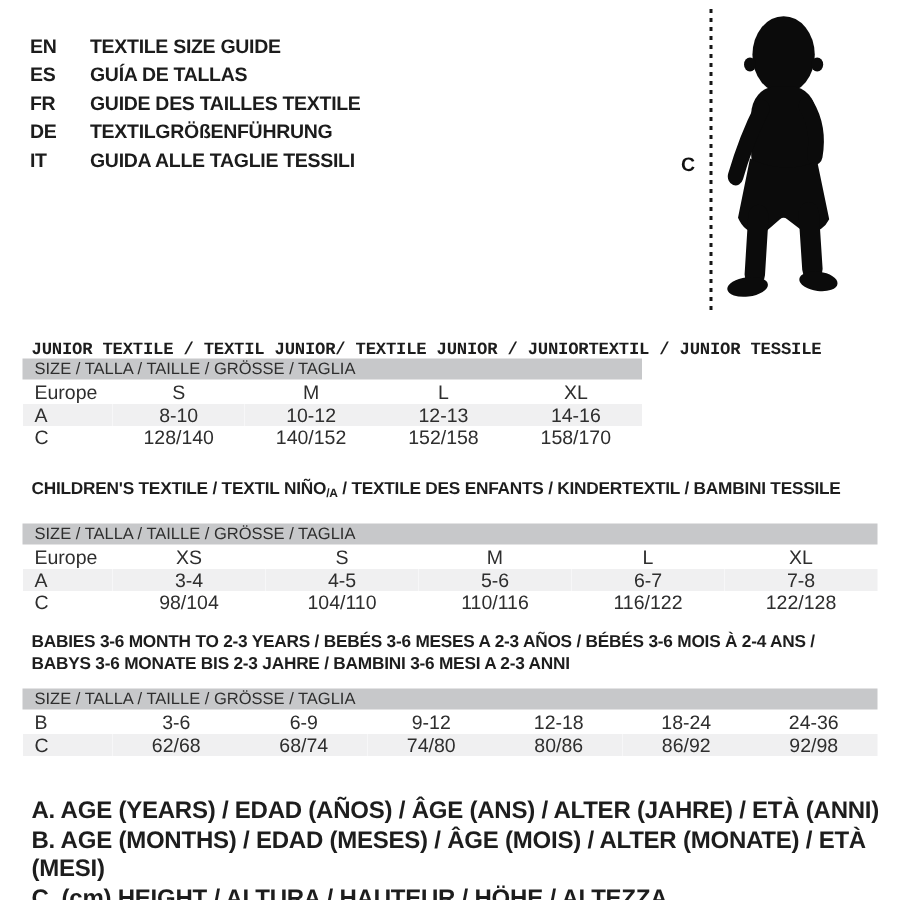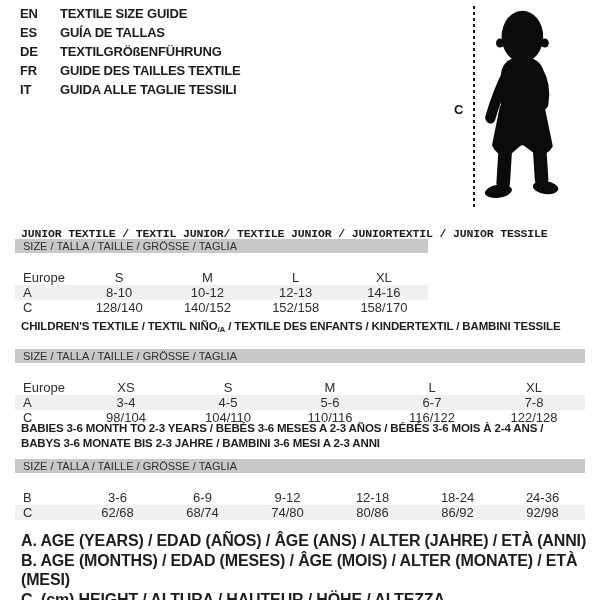--- a/index.html
+++ b/index.html
@@ -1,39 +1,39 @@
 <!DOCTYPE html>
 <html><head>
 <meta charset="utf-8">
 <style>
   html,body{margin:0;padding:0;background:#fff;}
   .canvas{
     position:relative;width:600px;height:600px;background:#ffffff;overflow:hidden;
     font-family:"Liberation Sans","DejaVu Sans",sans-serif;color:#262626;
   }
   
-  .lang-list{position:absolute;left:20px;top:4px;font-weight:bold;font-size:13px;letter-spacing:-0.2px;color:#1c1c1c;}
+  .lang-list{position:absolute;left:20px;top:21px;font-weight:bold;font-size:13px;letter-spacing:-0.2px;color:#1c1c1c;}
   .lang-row{height:19px;line-height:19px;display:flex;}
   .lang-code{width:40px;}
   
   .figure-line{position:absolute;left:473px;top:6px;width:2px;height:204px;
     background:repeating-linear-gradient(to bottom,#161616 0 3px,transparent 3px 6px);}
   .figure-c{position:absolute;left:454px;top:102px;font-weight:bold;font-size:13px;color:#111;}
   .baby-svg{position:absolute;left:480px;top:8px;width:88px;height:198px;}
   
   .section-title{position:absolute;left:21px;font-weight:bold;font-size:11.5px;letter-spacing:-0.15px;color:#1d1d1d;white-space:nowrap;}
   #sec1-title{top:227px;font-family:Liberation Mono, monospace;}
   #sec2-title{top:320px;}
   #sec3-title{top:421px;line-height:15px;}
   .sub{font-size:8px;vertical-align:-2px;}
   .tbl{position:absolute;left:15px;}
   #tbl1{top:239px;width:413px;}
   #tbl2{top:349px;width:570px;}
   #tbl3{top:459px;width:570px;}
-  .tbl-header{height:14px;line-height:14px;background:#c7c8ca;padding-left:8px;font-size:11px;color:#2e2e2e;margin-bottom:17px;}
+  .tbl-header{height:14px;line-height:14px;background:#c7c8ca;padding-left:8px;font-size:11px;color:#2e2e2e;margin-bottom:1px;}
   table{width:100%;border-collapse:collapse;table-layout:fixed;font-size:13px;color:#2e2e2e;}
   td{height:15px;padding:0;text-align:center;line-height:15px;overflow:hidden;white-space:nowrap;}
   td.lbl{text-align:left;padding-left:8px;}
   col.lblcol{width:60px;}
   tr.alt{background:#f0f0f1;}
   
   .legend{position:absolute;left:21px;top:531px;font-weight:bold;font-size:16px;line-height:19.5px;letter-spacing:-0.15px;color:#1d1d1d;}
 </style>
 </head>
 <body>
@@ -43,26 +43,26 @@
   <div class="lang-list">
     <div class="lang-row">
       <span class="lang-code">EN</span>
       <span class="lang-title">TEXTILE SIZE GUIDE</span>
     </div>
     <div class="lang-row">
       <span class="lang-code">ES</span>
       <span class="lang-title">GUÍA DE TALLAS</span>
     </div>
     <div class="lang-row">
+      <span class="lang-code">FR</span>
+      <span class="lang-title">GUIDE DES TAILLES TEXTILE</span>
+    </div>
+    <div class="lang-row">
       <span class="lang-code">DE</span>
       <span class="lang-title">TEXTILGRÖßENFÜHRUNG</span>
-    </div>
-    <div class="lang-row">
-      <span class="lang-code">FR</span>
-      <span class="lang-title">GUIDE DES TAILLES TEXTILE</span>
     </div>
     <div class="lang-row">
       <span class="lang-code">IT</span>
       <span class="lang-title">GUIDA ALLE TAGLIE TESSILI</span>
     </div>
   </div>
 
   <span class="figure-c">C</span>
   <div class="figure-line"></div>
   <svg class="baby-svg" viewBox="0 0 110 215" preserveAspectRatio="none" xmlns="http://www.w3.org/2000/svg">

